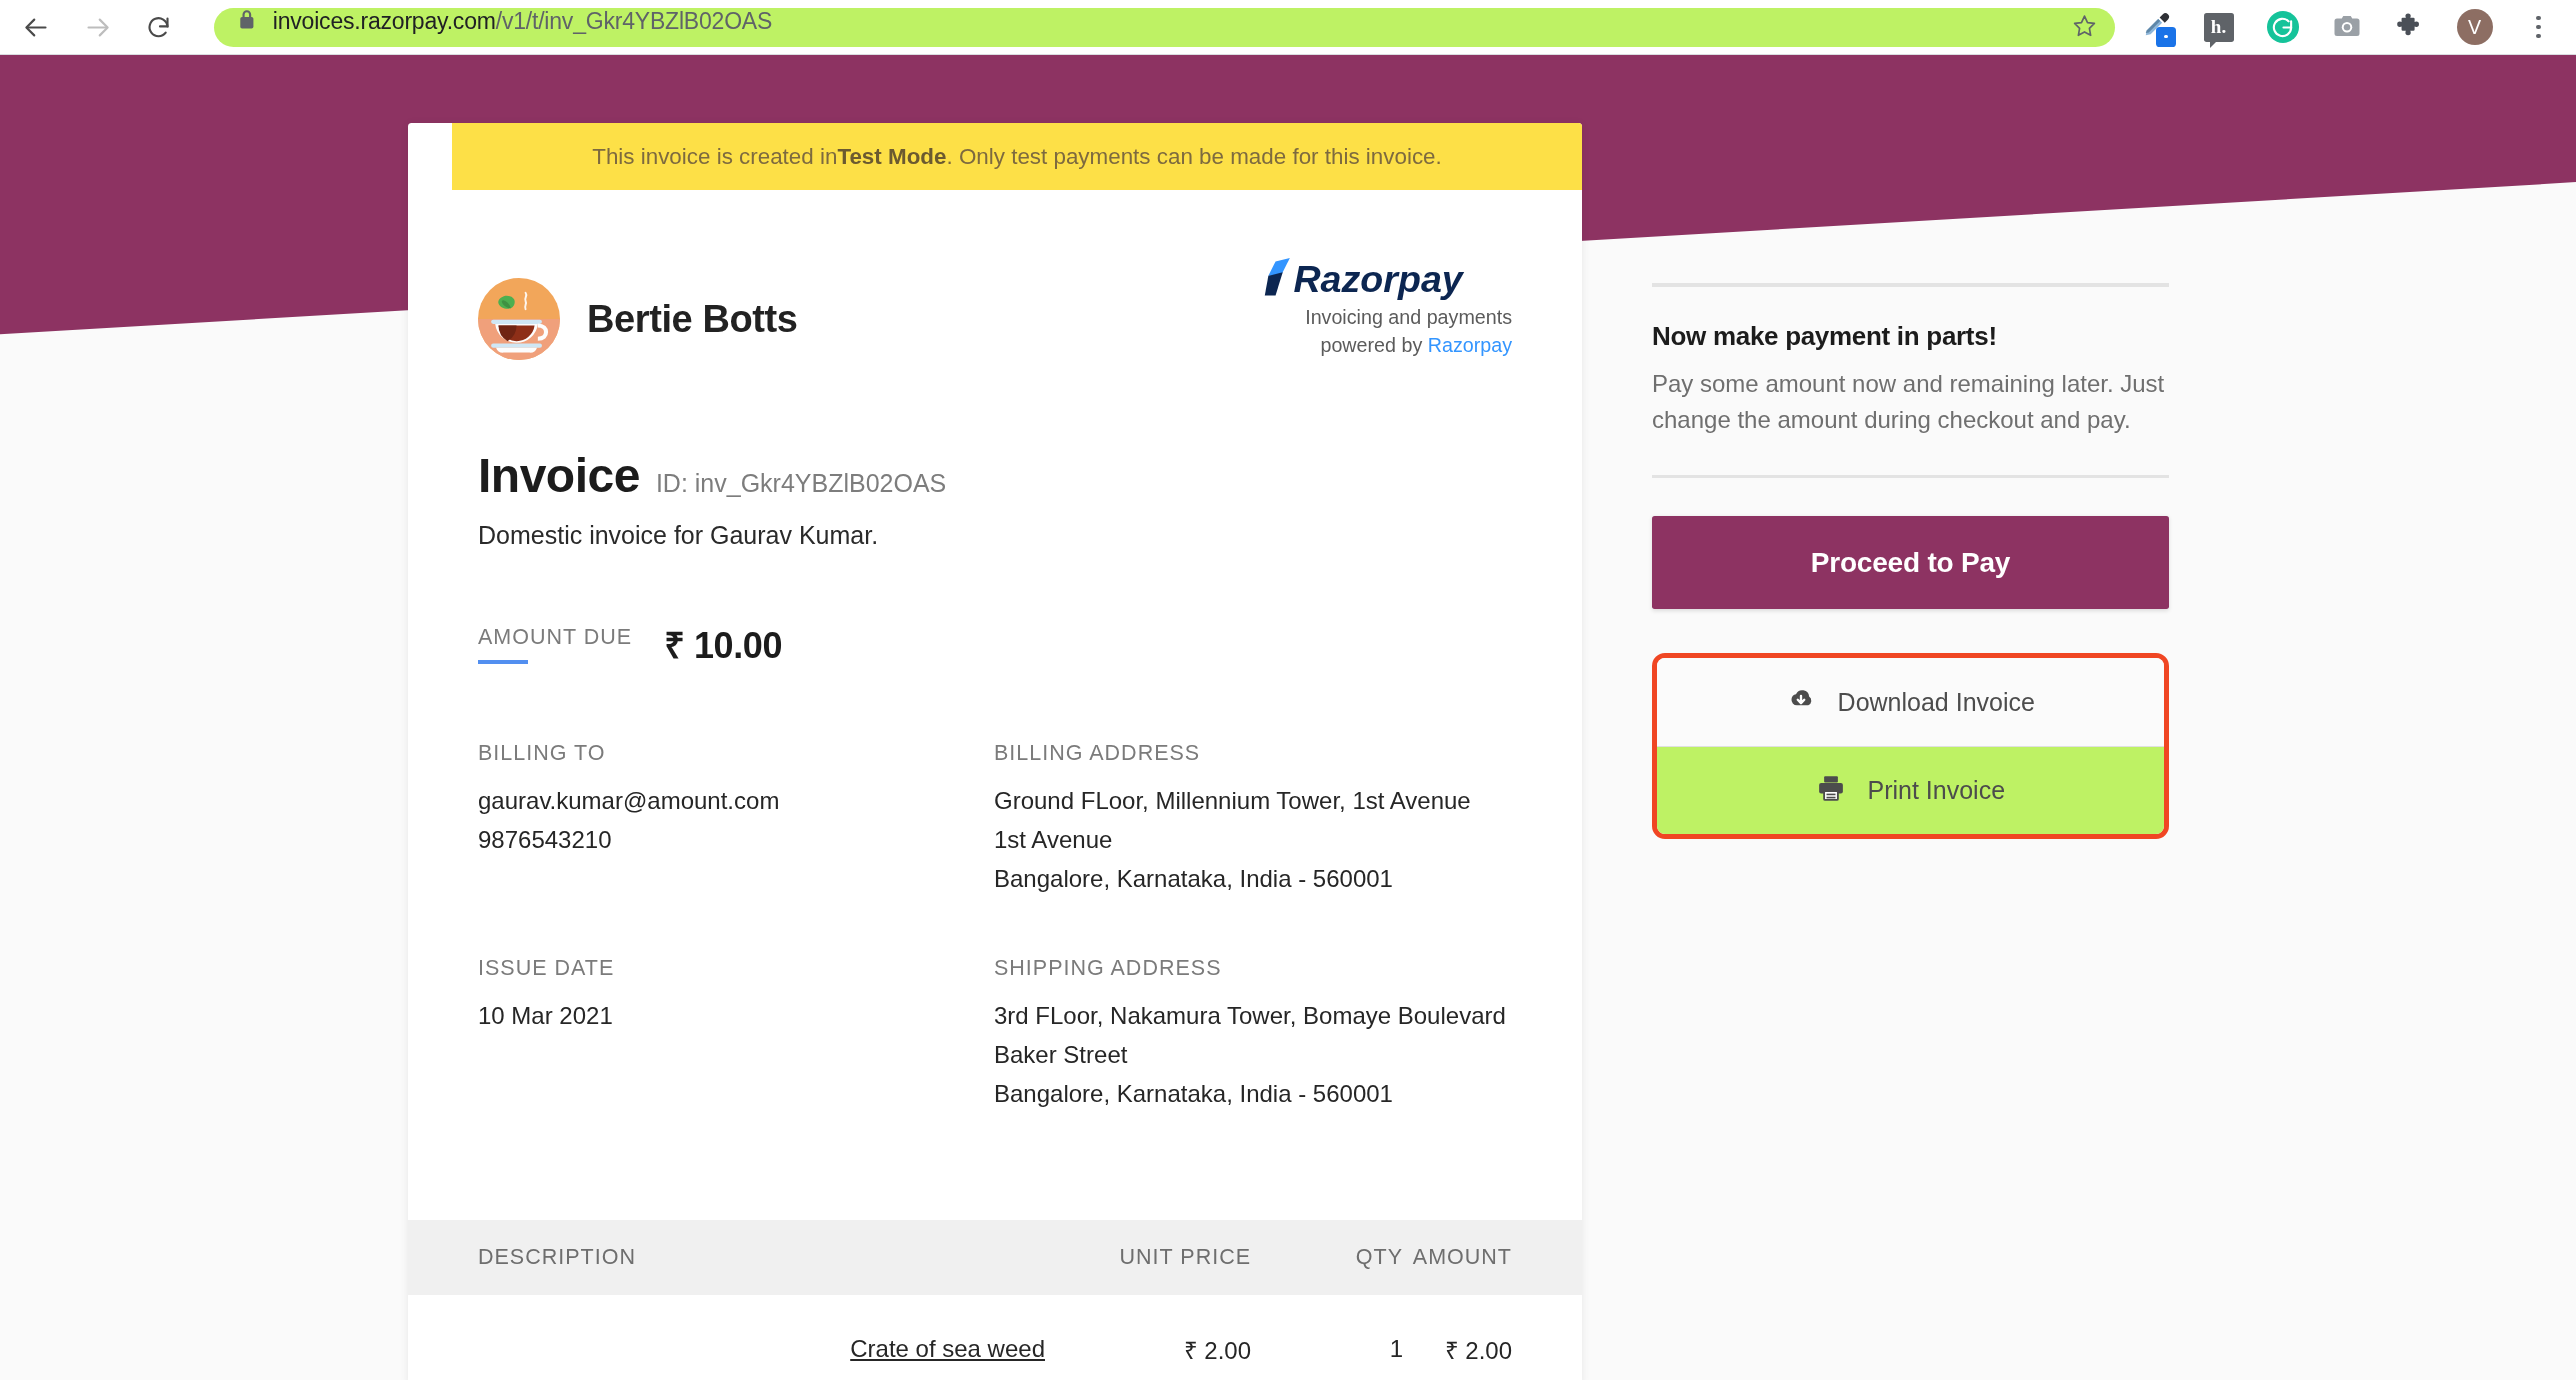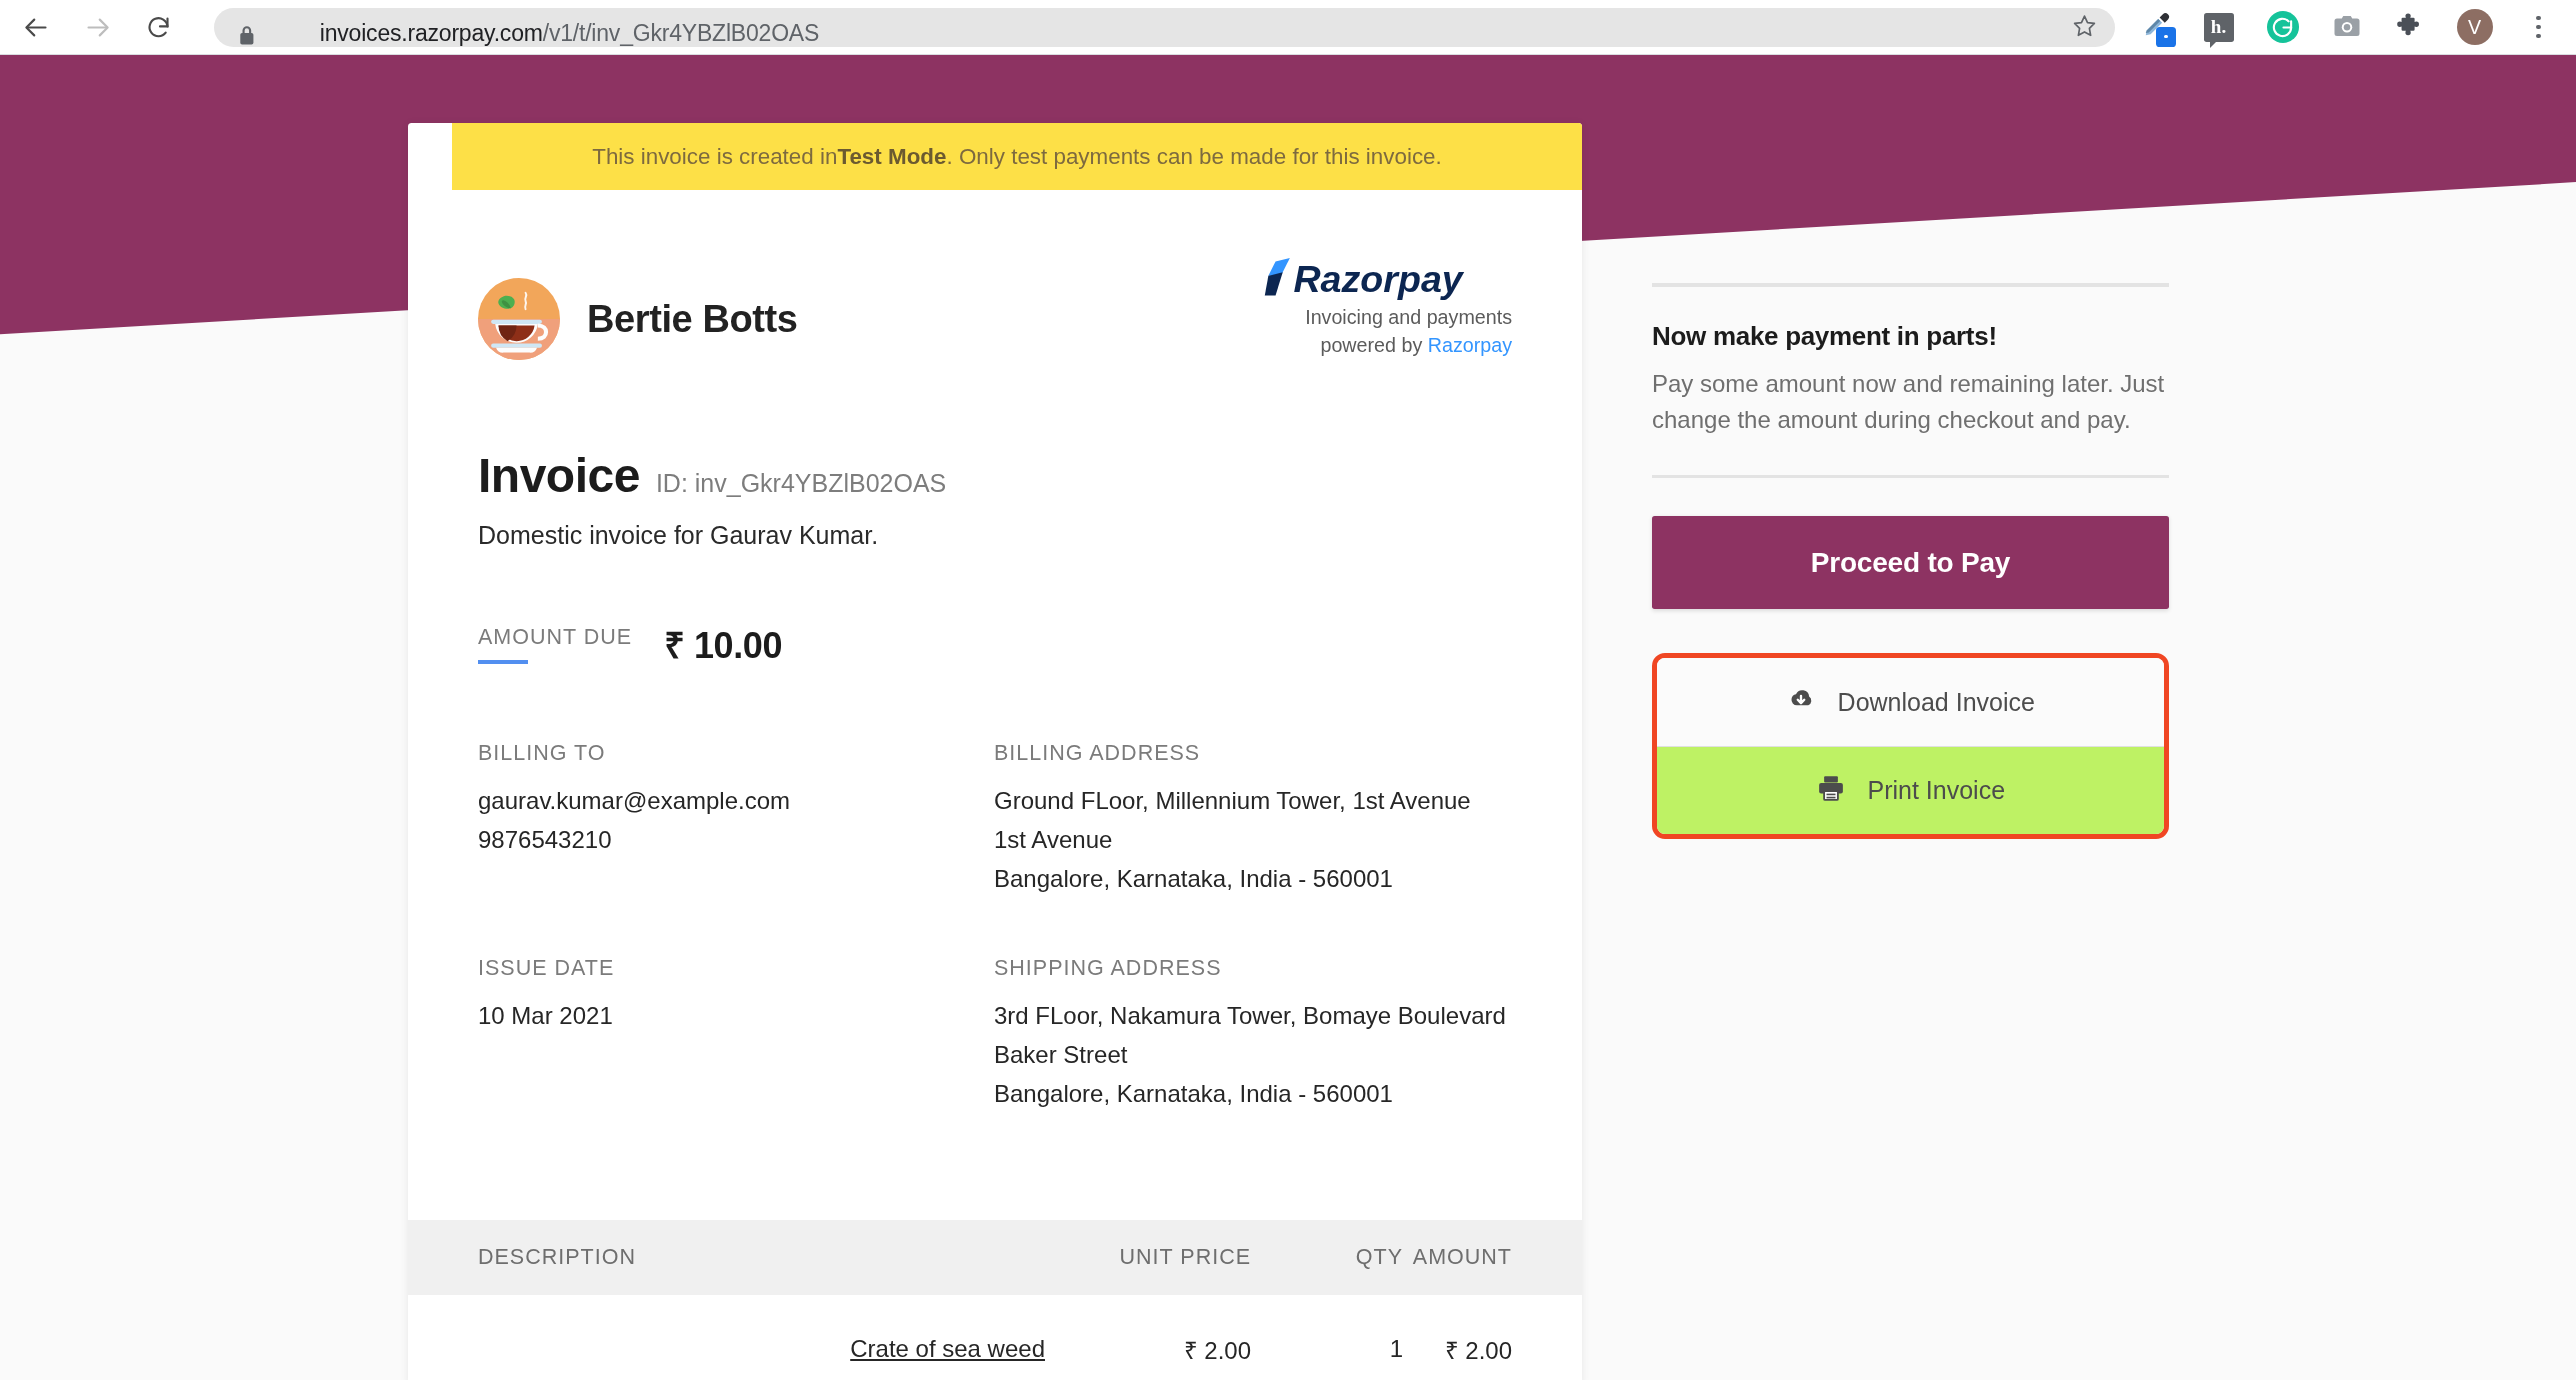--- a/index.html
+++ b/index.html
@@ -24,26 +24,25 @@
     display: flex; align-items: center; justify-content: center;
     flex: 0 0 auto;
   }
   .nav-btn svg { display: block; }
   .nav-btns { display: flex; padding-left: 12.5px; gap: 14.3px; }
 
   .omnibox {
     flex: 1 1 auto;
     height: 39px;
     margin: 0 19.7px 0 32px;
-    background: #e5e5e5;
+    background: #bef264;
     border-radius: 19.7px;
-    display: flex; align-items: flex-end;
+    display: flex; align-items: flex-start;
     padding: 0 18px 0 23px;
     position: relative;
-    gap: 47px;
   }
   .lock-icon { flex: 0 0 auto; margin-right: 16px; display:flex; }
   .url-text {
     font-size: 23px;
     color: #202124;
     letter-spacing: -0.2px;
     white-space: nowrap;
     font-family: "Liberation Sans", sans-serif;
   }
   .url-path { color: #5f6368; }
@@ -399,21 +398,21 @@
           <div class="amount-label">AMOUNT DUE</div>
           <div class="amount-underline"></div>
         </div>
         <div class="amount-value">₹ 10.00</div>
       </div>
 
       <div class="details-grid">
         <div>
           <div class="field-label">BILLING TO</div>
           <div class="field-value">
-            <div>gaurav.kumar@example.com</div>
+            <div>gaurav.kumar@amount.com</div>
             <div>9876543210</div>
           </div>
         </div>
         <div>
           <div class="field-label">BILLING ADDRESS</div>
           <div class="field-value">
             <div>Ground FLoor, Millennium Tower, 1st Avenue</div>
             <div>1st Avenue</div>
             <div>Bangalore, Karnataka, India - 560001</div>
           </div>

